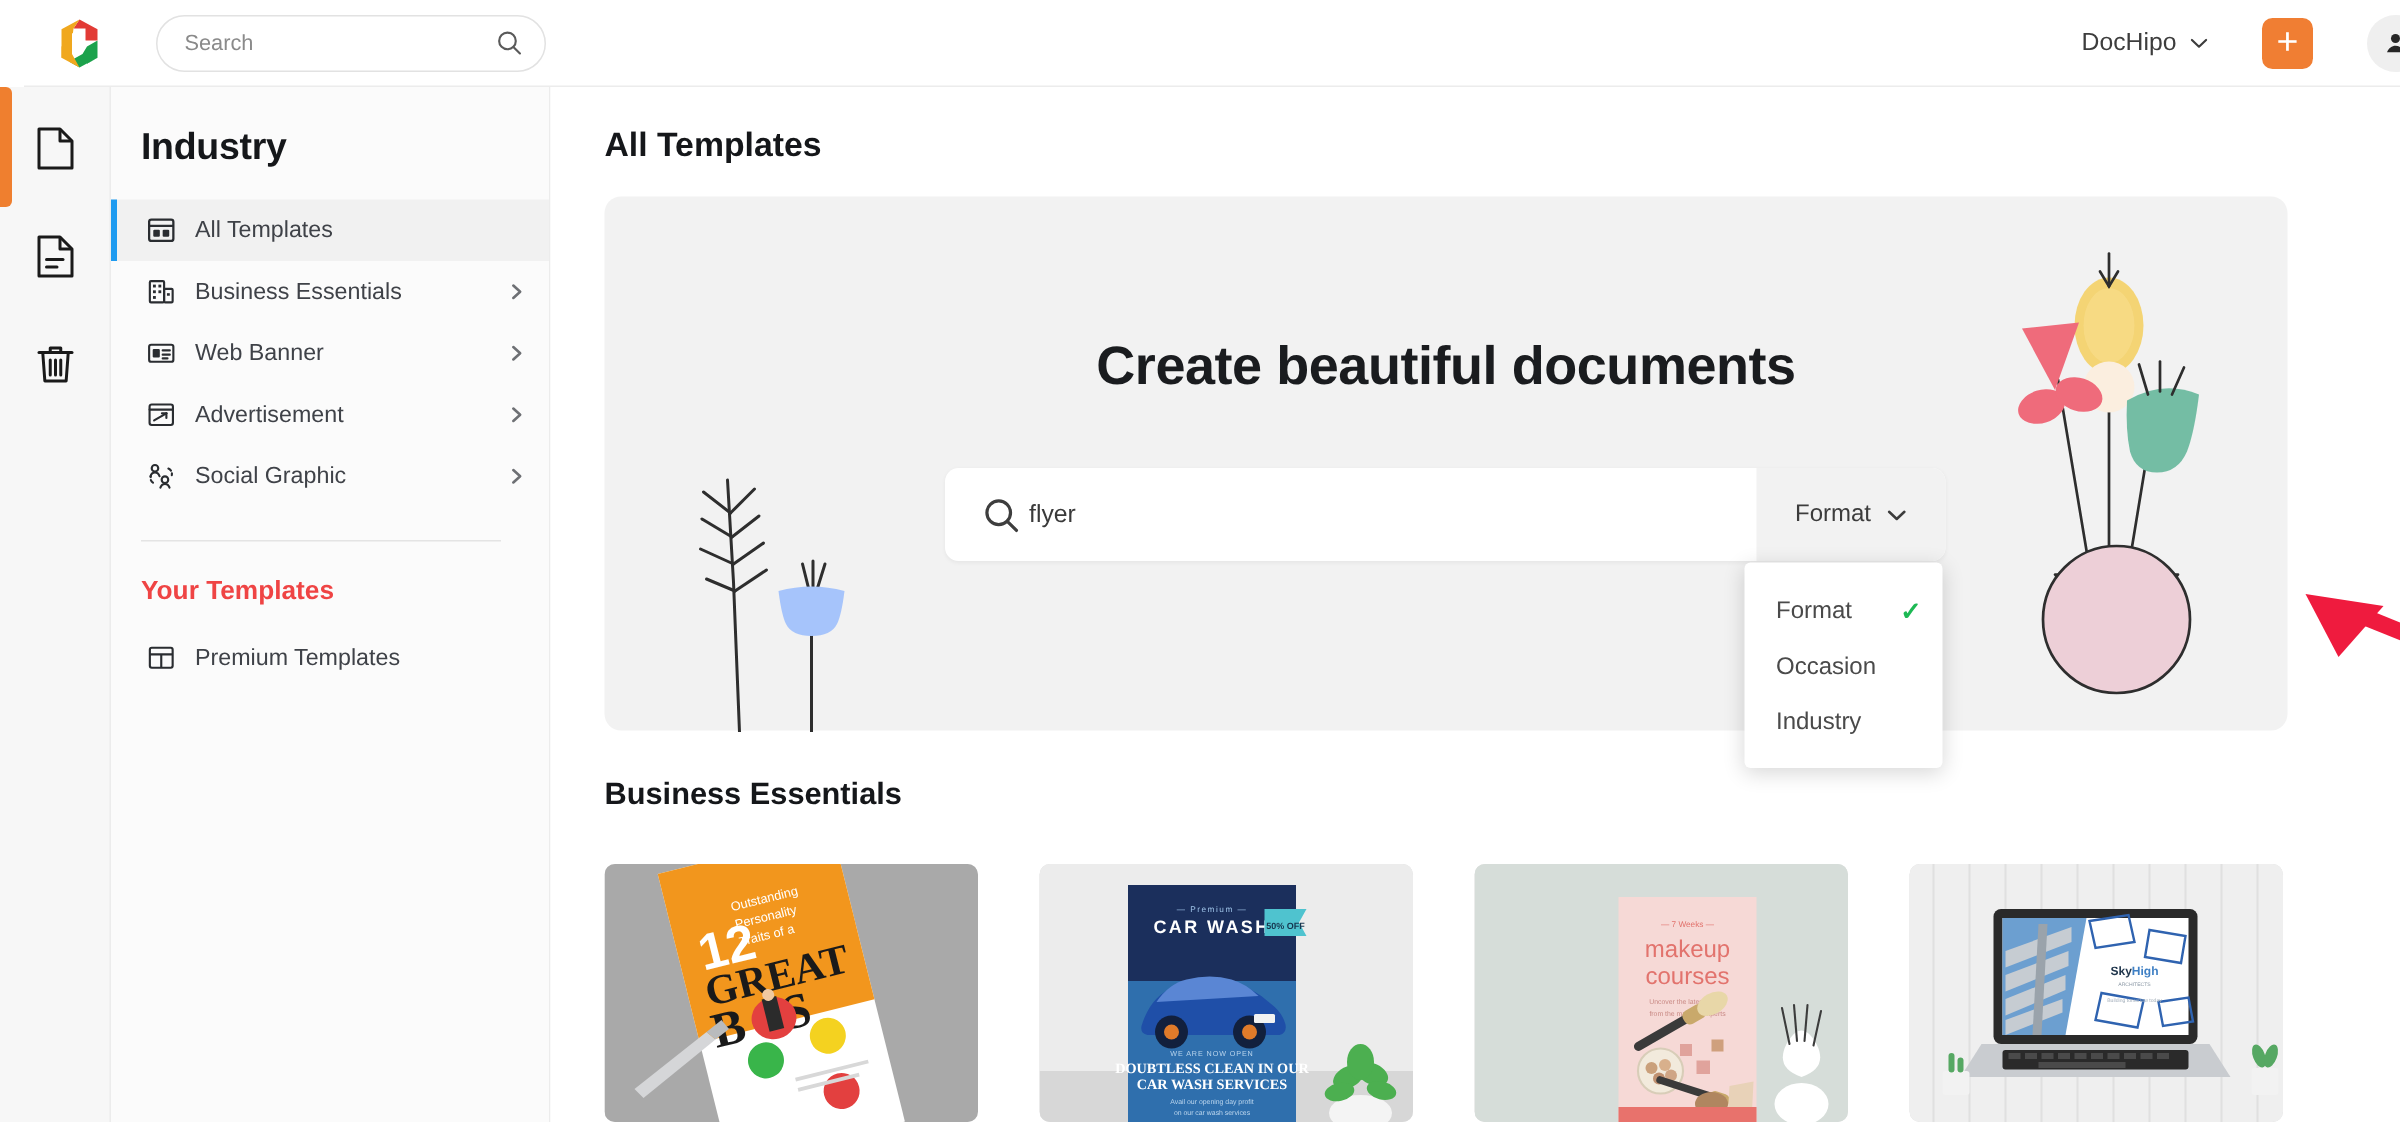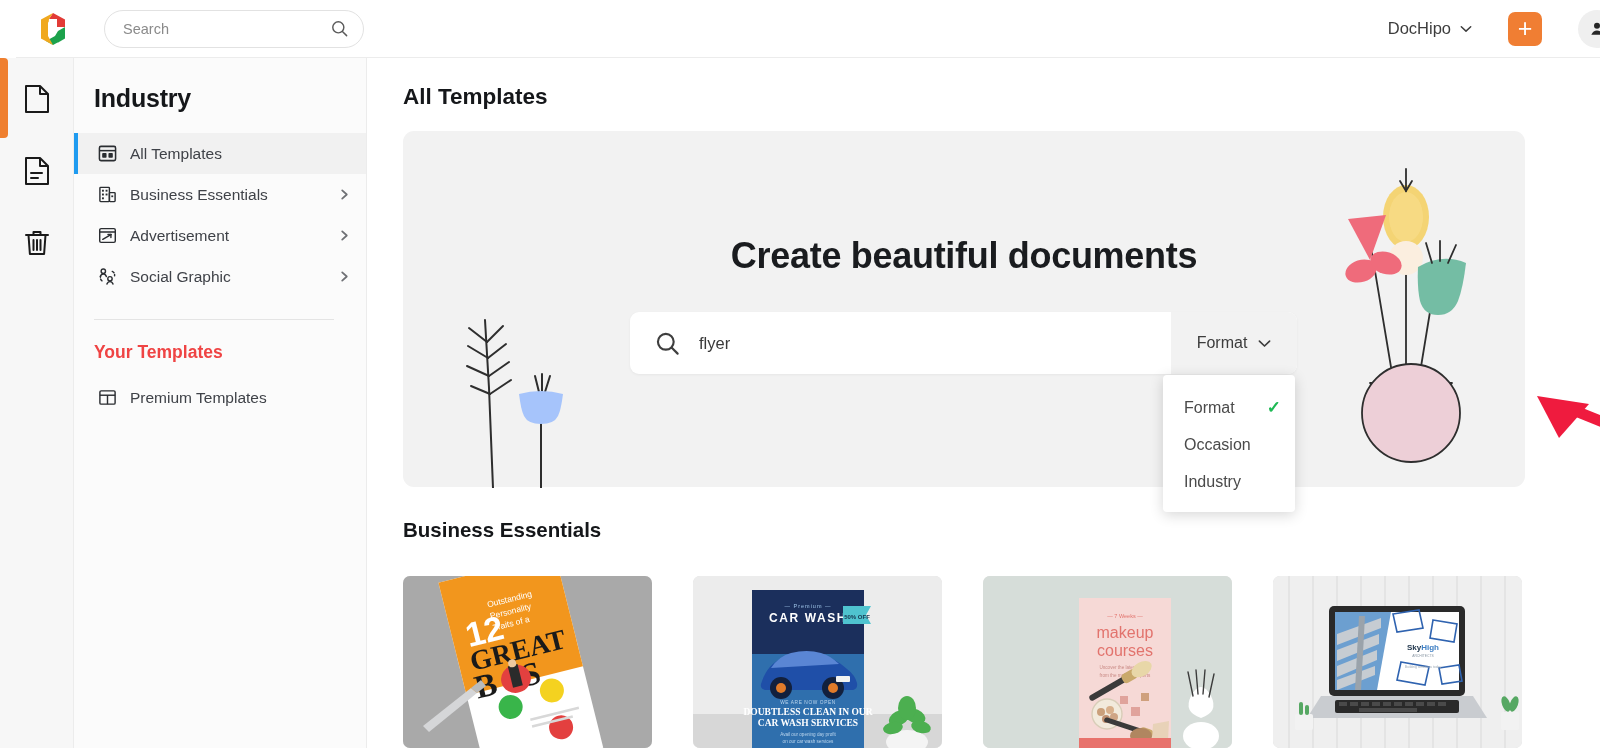--- a/index.html
+++ b/index.html
@@ -94,31 +94,31 @@
     position: absolute; left: 367px; top: 58px; width: 1233px; height: 690px;
     background: #fff; overflow: hidden;
   }
   .page-title { font-size: 22.5px; font-weight: bold; color: #15171a; padding: 26px 0 0 36px; }
 
   .hero {
     position: absolute; left: 36px; top: 73px; width: 1122px; height: 356px;
     background: #f2f2f2; border-radius: 11px; overflow: visible;
   }
   .hero-head {
-    position: absolute; left: 0; right: 0; top: 104px; text-align: center;
+    position: absolute; left: 0; right: 0; top: 92px; text-align: center;
     font-size: 36px; font-weight: bold; color: #1a1c1f; letter-spacing: -0.3px;
   }
   .hero-searchbar {
     position: absolute; left: 227px; top: 181px; width: 667px; height: 62px;
     background: #fff; border-radius: 9px; display: flex; align-items: center;
     padding-left: 24px; box-shadow: 0 1px 3px rgba(0,0,0,.05);
   }
   .hero-mag { width: 27px; height: 27px; flex-shrink: 0; }
   .hero-input {
-    flex: 1; border: none; outline: none; margin-left: 18px; font-size: 16.5px;
+    flex: 1; border: none; outline: none; margin-left: 5px; font-size: 16.5px;
     color: #3a3a3a; font-family: "Liberation Sans", sans-serif; background: transparent;
   }
   .format-btn {
     height: 62px; min-width: 126px; background: #f2f2f2; border-radius: 0 9px 9px 0;
     display: flex; align-items: center; justify-content: center; gap: 11px;
     font-size: 16px; color: #3c3c3c; cursor: pointer; padding: 0 18px;
   }
   .dropdown {
     position: absolute; left: 760px; top: 244px; width: 132px; background: #fff;
     border-radius: 4px; box-shadow: 0 3px 14px rgba(0,0,0,.16); padding: 14px 0 12px 0;
@@ -251,20 +251,35 @@
             <rect x="14" y="11" width="2" height="1.8" fill="#2a2d31" stroke="none"></rect>
           </svg>
         </span>
         <span class="side-label">Business Essentials</span>
         <svg class="side-chev" viewBox="0 0 12 12" fill="none" stroke="#3f4248" stroke-width="1.9" stroke-linecap="round" stroke-linejoin="round">
           <polyline points="3.5,1.5 8.5,6 3.5,10.5"></polyline>
         </svg>
       </div>
 
 
+      <div class="side-item">
+        <span class="side-ico">
+          <svg width="19" height="19" viewBox="0 0 20 20" fill="none" stroke="#2a2d31" stroke-width="1.5">
+            <rect x="1.5" y="4" width="17" height="12" rx="1.5"></rect>
+            <rect x="4" y="7" width="5" height="6" rx="0.8" fill="#2a2d31" stroke="none"></rect>
+            <line x1="11" y1="8" x2="16" y2="8" stroke-linecap="round"></line>
+            <line x1="11" y1="11" x2="16" y2="11" stroke-linecap="round"></line>
+            <line x1="11" y1="13.6" x2="14.4" y2="13.6" stroke-linecap="round"></line>
+          </svg>
+        </span>
+        <span class="side-label">Web Banner</span>
+        <svg class="side-chev" viewBox="0 0 12 12" fill="none" stroke="#3f4248" stroke-width="1.9" stroke-linecap="round" stroke-linejoin="round">
+          <polyline points="3.5,1.5 8.5,6 3.5,10.5"></polyline>
+        </svg>
+      </div>
 
       <div class="side-item">
         <span class="side-ico">
           <svg width="19" height="19" viewBox="0 0 20 20" fill="none" stroke="#2a2d31" stroke-width="1.5" stroke-linecap="round" stroke-linejoin="round">
             <rect x="1.8" y="2.8" width="16.4" height="14.4" rx="1.5"></rect>
             <line x1="1.8" y1="6.4" x2="18.2" y2="6.4"></line>
             <line x1="5" y1="14" x2="13.6" y2="9"></line>
             <polyline points="13.6,9 13.6,12.2"></polyline>
             <polyline points="13.6,9 10.5,9"></polyline>
           </svg>

